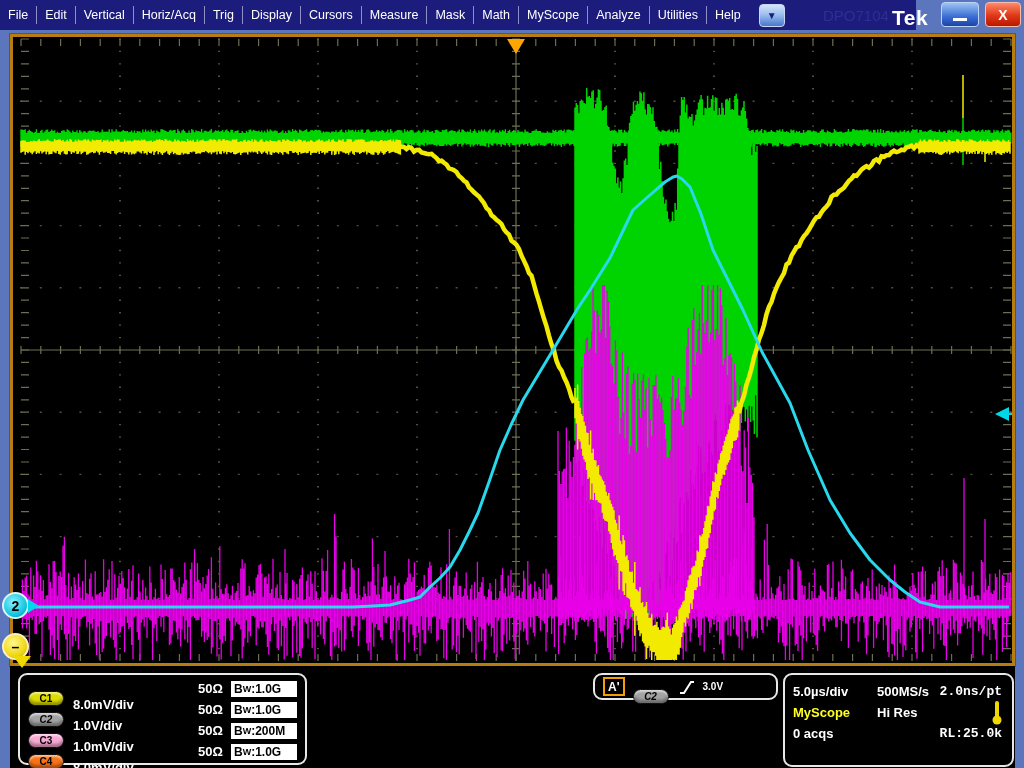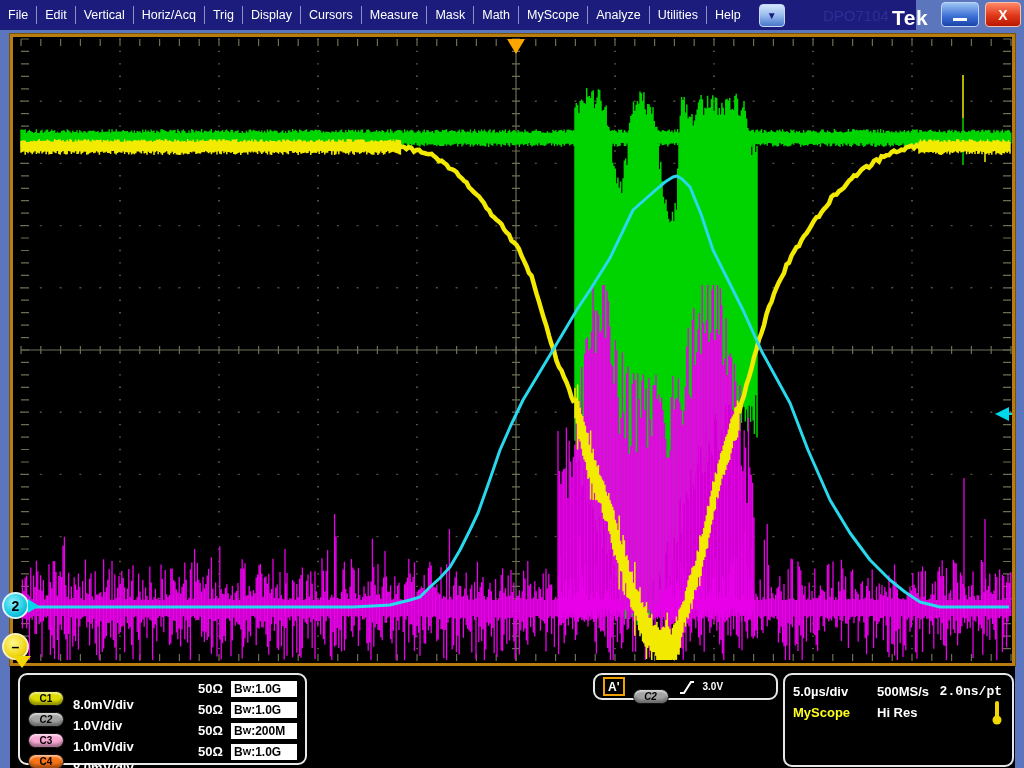--- a/index.html
+++ b/index.html
@@ -209,16 +209,20 @@
         <span class="st-right">2.0ns/pt</span>
       </div>
       <div class="strow">
         <span class="st-a yellowtx">MyScope</span>
         <span class="st-b">Hi Res</span>
         <svg width="10" height="26">
           <rect x="3" y="1" width="4" height="17" rx="2" fill="#f0d800"></rect>
           <circle cx="5" cy="20" r="4.5" fill="#f0d800"></circle>
         </svg>
       </div>
+      <div class="strow">
+        <span class="st-b">0 acqs</span>
+        <span class="st-right">RL:25.0k</span>
+      </div>
     </div>
 
   </div>
 </div>
 
 </body></html>

